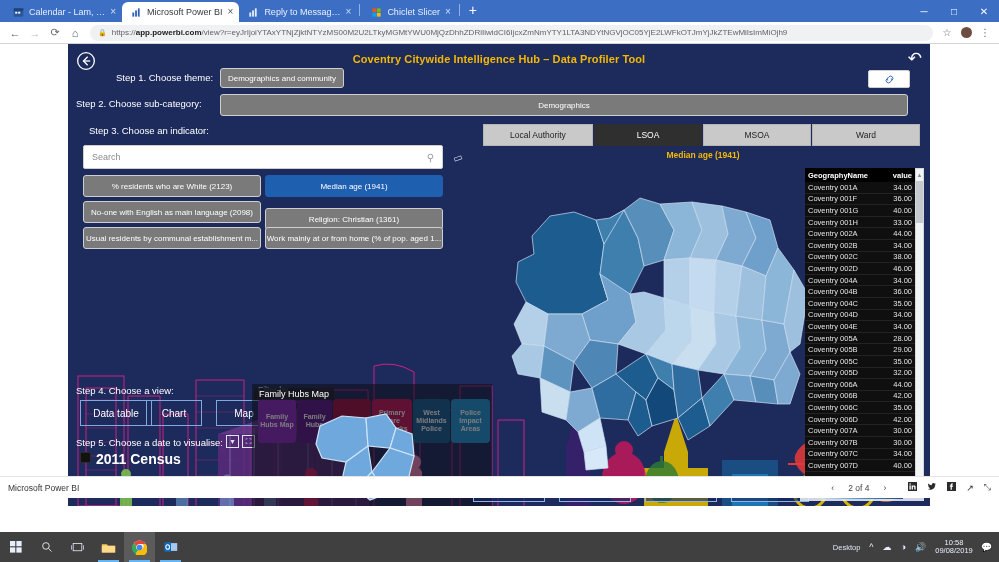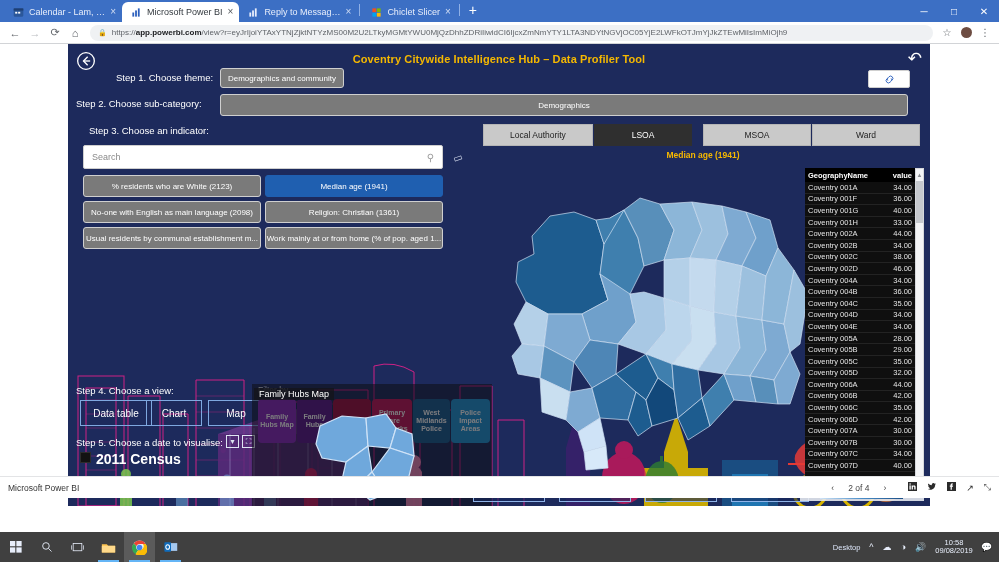--- a/index.html
+++ b/index.html
@@ -396,26 +396,26 @@
 
       <div class="searchbox">
         <span>Search</span>
         <span class="sicon">⚲</span>
       </div>
       <div class="eraser">▭</div>
 
       <div class="greybtn indbtn" style="left:15px;top:131px;width:178px;">% residents who are White (2123)</div>
       <div class="greybtn indbtn sel" style="left:197px;top:131px;width:178px;">Median age (1941)</div>
       <div class="greybtn indbtn" style="left:15px;top:157px;width:178px;">No-one with English as main language (2098)</div>
-      <div class="greybtn indbtn" style="left:197px;top:157px;width:178px;">Religion: Christian (1361)</div>
+      <div class="greybtn indbtn" style="left:197px;top:164px;width:178px;">Religion: Christian (1361)</div>
       <div class="greybtn indbtn" style="left:15px;top:183px;width:178px;">Usual residents by communal establishment m...</div>
       <div class="greybtn indbtn" style="left:197px;top:183px;width:178px;">Work mainly at or from home (% of pop. aged 1...</div>
 
       <div class="geotab" style="left:415px;top:80px;width:110px;">Local Authority</div>
-      <div class="geotab active" style="left:526px;top:80px;width:98px;">LSOA</div>
+      <div class="geotab active" style="left:526px;top:80px;width:108px;">LSOA</div>
       <div class="geotab" style="left:744px;top:80px;width:108px;">Ward</div>
       <div class="geotab" style="left:635px;top:80px;width:108px;">MSOA</div>
 
       <div class="indtitle">Median age (1941)</div>
 
       <svg style="position:absolute;left:410px;top:130px;width:340px;height:300px;" viewBox="0 0 340 300">
         <g stroke="#cfe0f2" stroke-width=".7">
           <path d="M48 128 L38 108 L40 88 L56 80 L54 62 L72 42 L96 38 L118 46 L126 70 L122 100 L130 126 L104 140 L70 140 Z" fill="#1d5c8f"></path>
           <path d="M126 70 L122 100 L130 126 L152 120 L166 92 L160 64 L146 36 L132 44 Z" fill="#3f7fae"></path>
           <path d="M146 36 L160 64 L166 92 L186 86 L196 56 L182 30 L162 24 Z" fill="#588fba"></path>
@@ -456,21 +456,21 @@
           <path d="M272 202 L296 206 L300 230 L278 228 Z" fill="#588fba"></path>
           <path d="M296 206 L312 178 L322 200 L312 230 L300 230 Z" fill="#7eaad2"></path>
           <path d="M306 150 L316 96 L330 120 L322 170 L312 178 Z" fill="#9cc0de"></path>
           <path d="M118 46 L126 70 L146 36 L132 44 Z" fill="#3f7fae"></path>
         </g>
       </svg>
 
       <div class="steplabel" style="left:8px;top:341px;">Step 4. Choose a view:</div>
       <div class="viewbtn" style="left:12px;top:356px;width:72px;">Data table</div>
       <div class="viewbtn" style="left:78px;top:356px;width:56px;">Chart</div>
-      <div class="viewbtn" style="left:140px;top:356px;width:56px;">Map</div>
+      <div class="viewbtn" style="left:148px;top:356px;width:56px;">Map</div>
 
       <div class="steplabel" style="left:8px;top:393px;">Step 5. Choose a date to visualise:</div>
       <div class="filticon" style="left:158px;top:391px;">▾</div>
       <div class="filticon" style="left:174px;top:391px;">⛶</div>
       <div class="datecheck" style="left:12px;top:408px;"></div>
       <div class="datelabel" style="left:28px;top:407px;">2011 Census</div>
 
       <div class="filterlabel">Filter by...</div>
       <div class="chiclet" style="left:190px;width:38px;background:#8a2bbf;">Family Hubs Map</div>
       <div class="chiclet" style="left:229px;width:35px;background:#5c1a8c;">Family Hubs</div>

